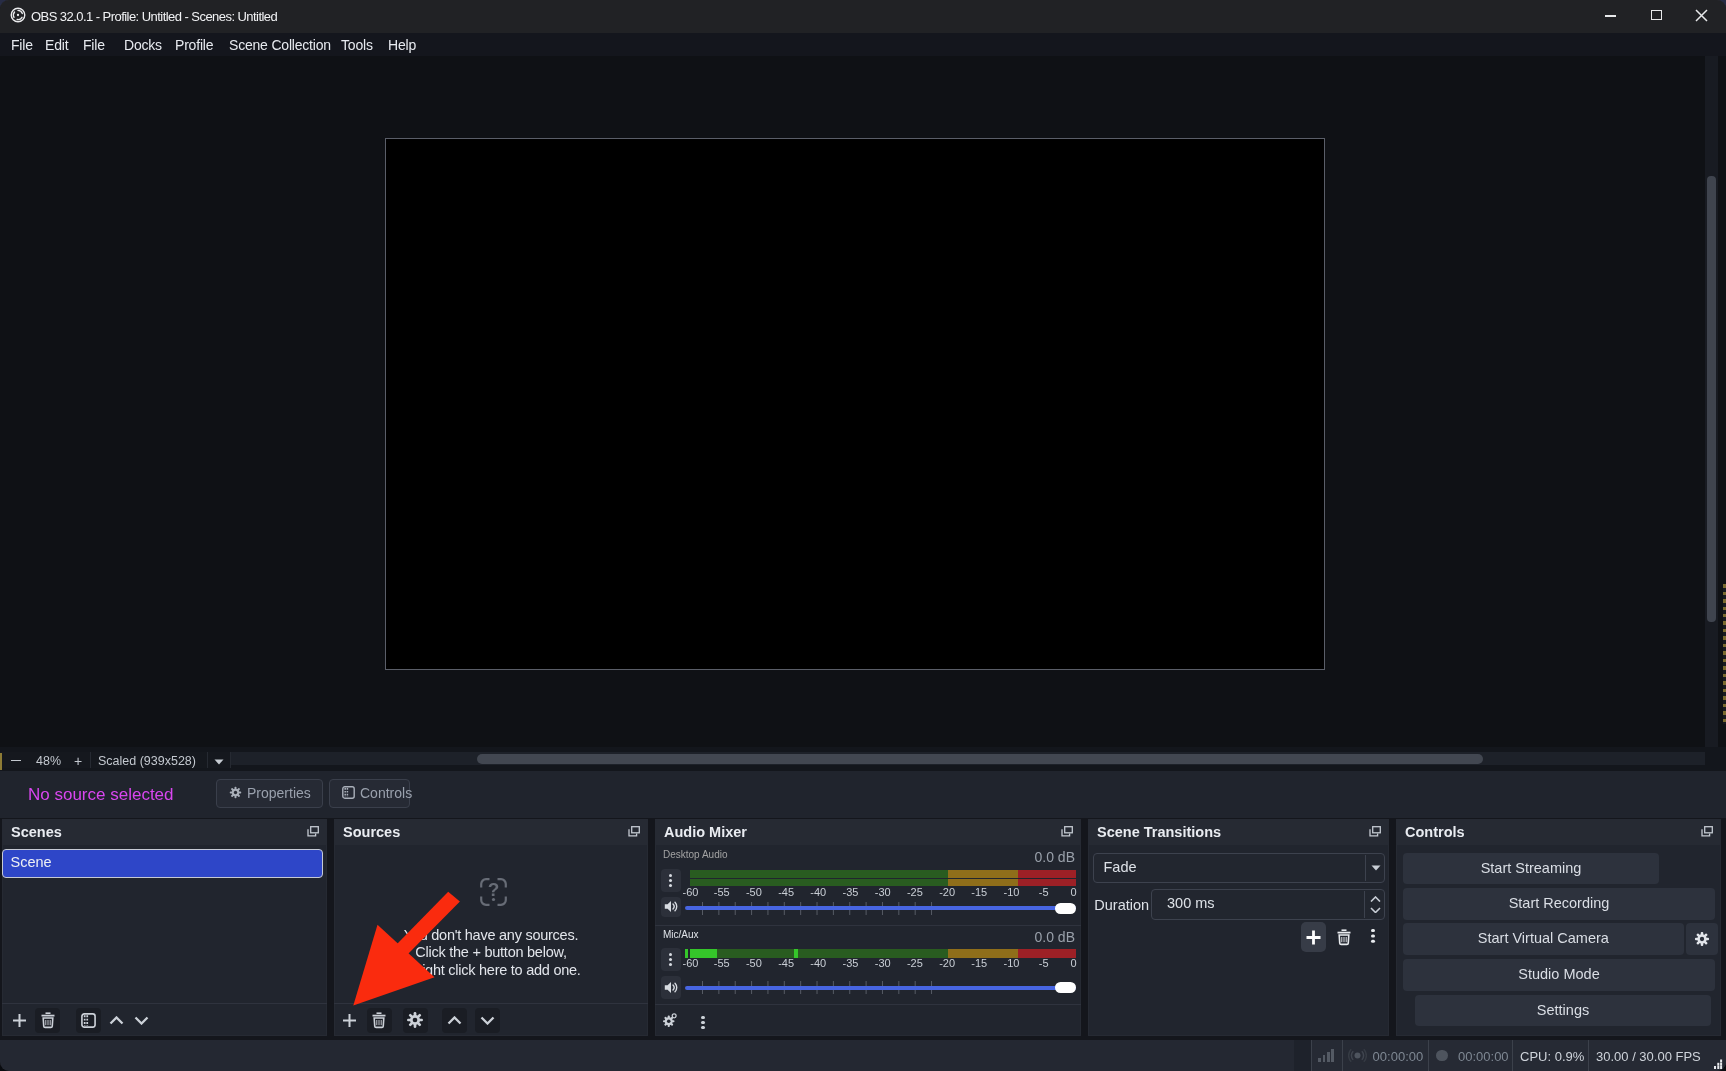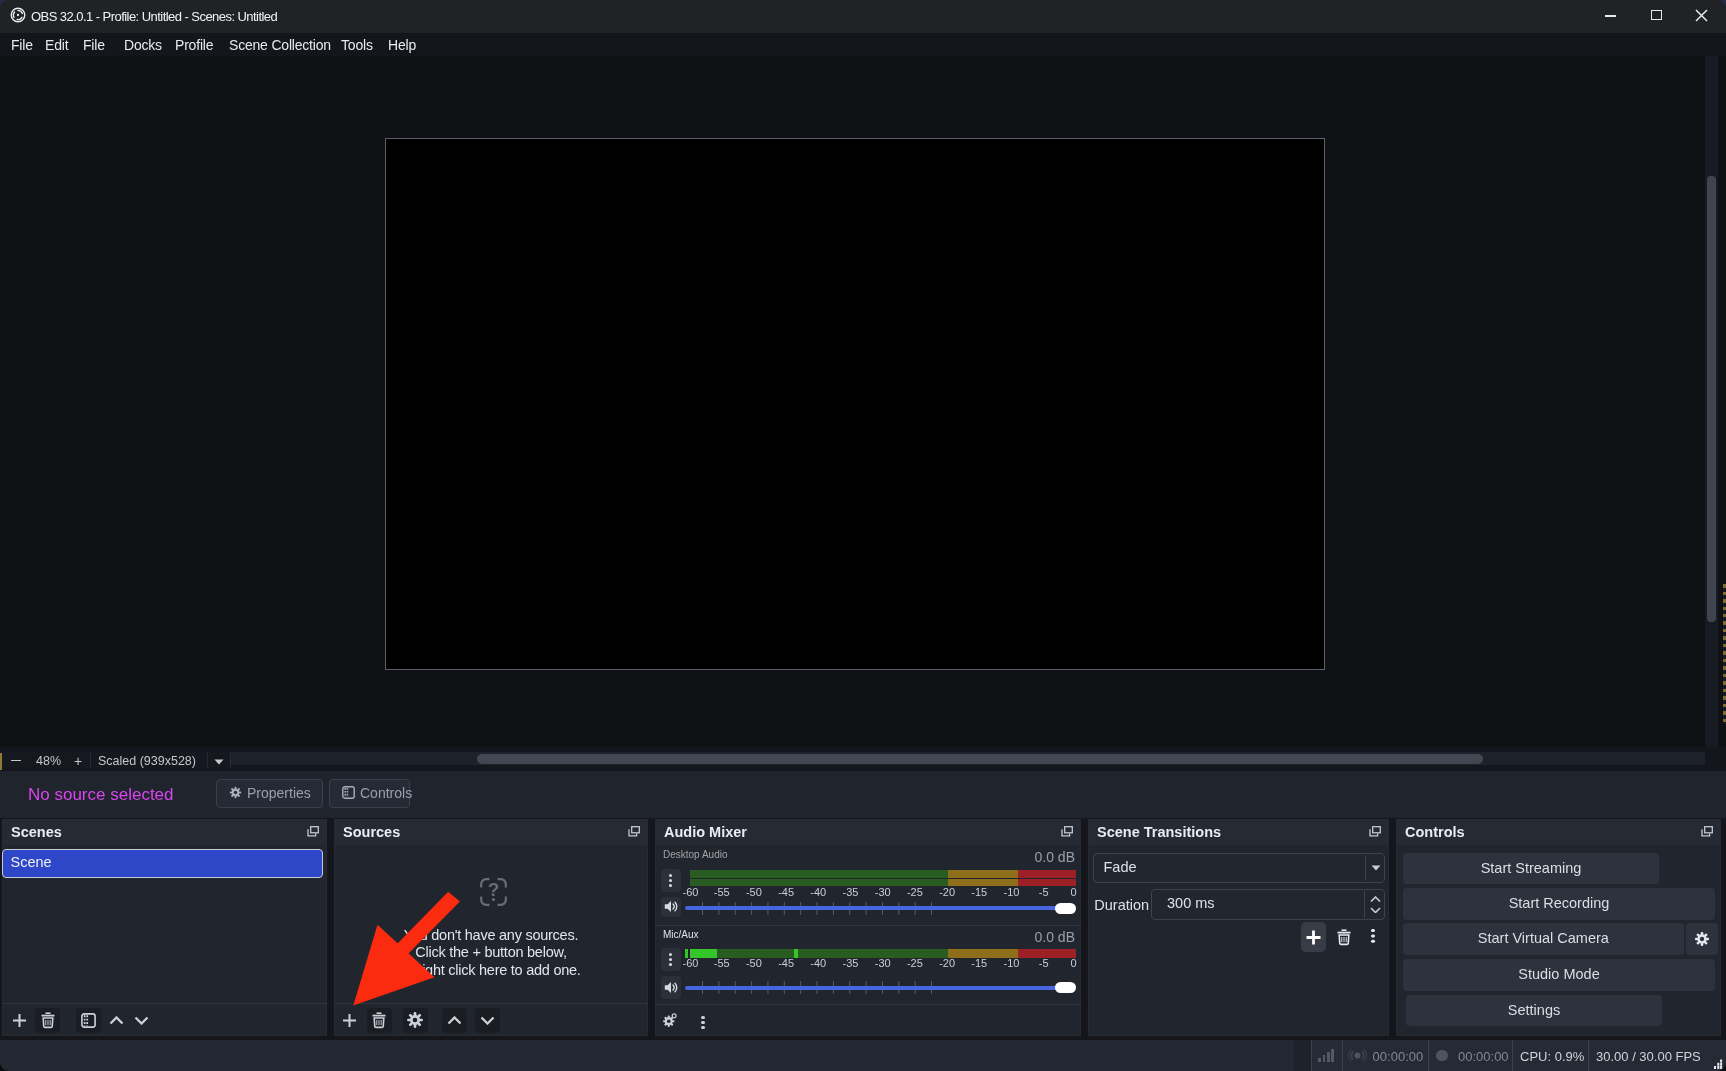--- a/index.html
+++ b/index.html
@@ -334,21 +334,21 @@
       <g>
             <rect x="8.4" y="1.2" width="3.2" height="17.6" rx="1.2"></rect>
             <rect x="1.2" y="8.4" width="17.6" height="3.2" ry="1.2"></rect>
       <rect x="8.4" y="1.2" width="3.2" height="17.6" rx="1.2" transform="rotate(45 10 10)"></rect>
             <rect x="8.4" y="1.2" width="3.2" height="17.6" rx="1.2" transform="rotate(-45 10 10)"></rect>
           </g>
         </g>
       <circle cx="10" cy="10" r="2.7" fill="#2d323d"></circle>
     </svg>
     <div class="btn" style="left:7px;top:140.3px;width:312px;height:31.5px;line-height:31.5px">Studio Mode</div>
-    <div class="btn" style="left:10px;top:175.9px;width:256px;height:31.5px;line-height:31.5px">Settings</div>
+    <div class="btn" style="left:19px;top:175.9px;width:296px;height:31.5px;line-height:31.5px">Settings</div>
   </div>
   <svg id="arrow" class="ab" style="left:350px;top:888px" width="114" height="120" viewBox="350 888 114 120">
     <polygon points="448.2,891.8 459.9,901.4 405,957 393.6,947.6" fill="#fa2b0e"></polygon>
     <polygon points="377.5,924.8 434.5,977.3 353.3,1005.6" fill="#fa2b0e"></polygon>
   </svg>
 
   <div class="ab" style="left:0;top:1040px;width:1726px;height:31px;background:#242832"></div>
   <div id="statusbar">
     <div class="ab" style="left:1311px;top:1040px;width:415px;height:31px;background:#262a34"></div>
     <div class="ab" style="left:1294px;top:1040px;width:17px;height:31px;background:#1e222b"></div>

